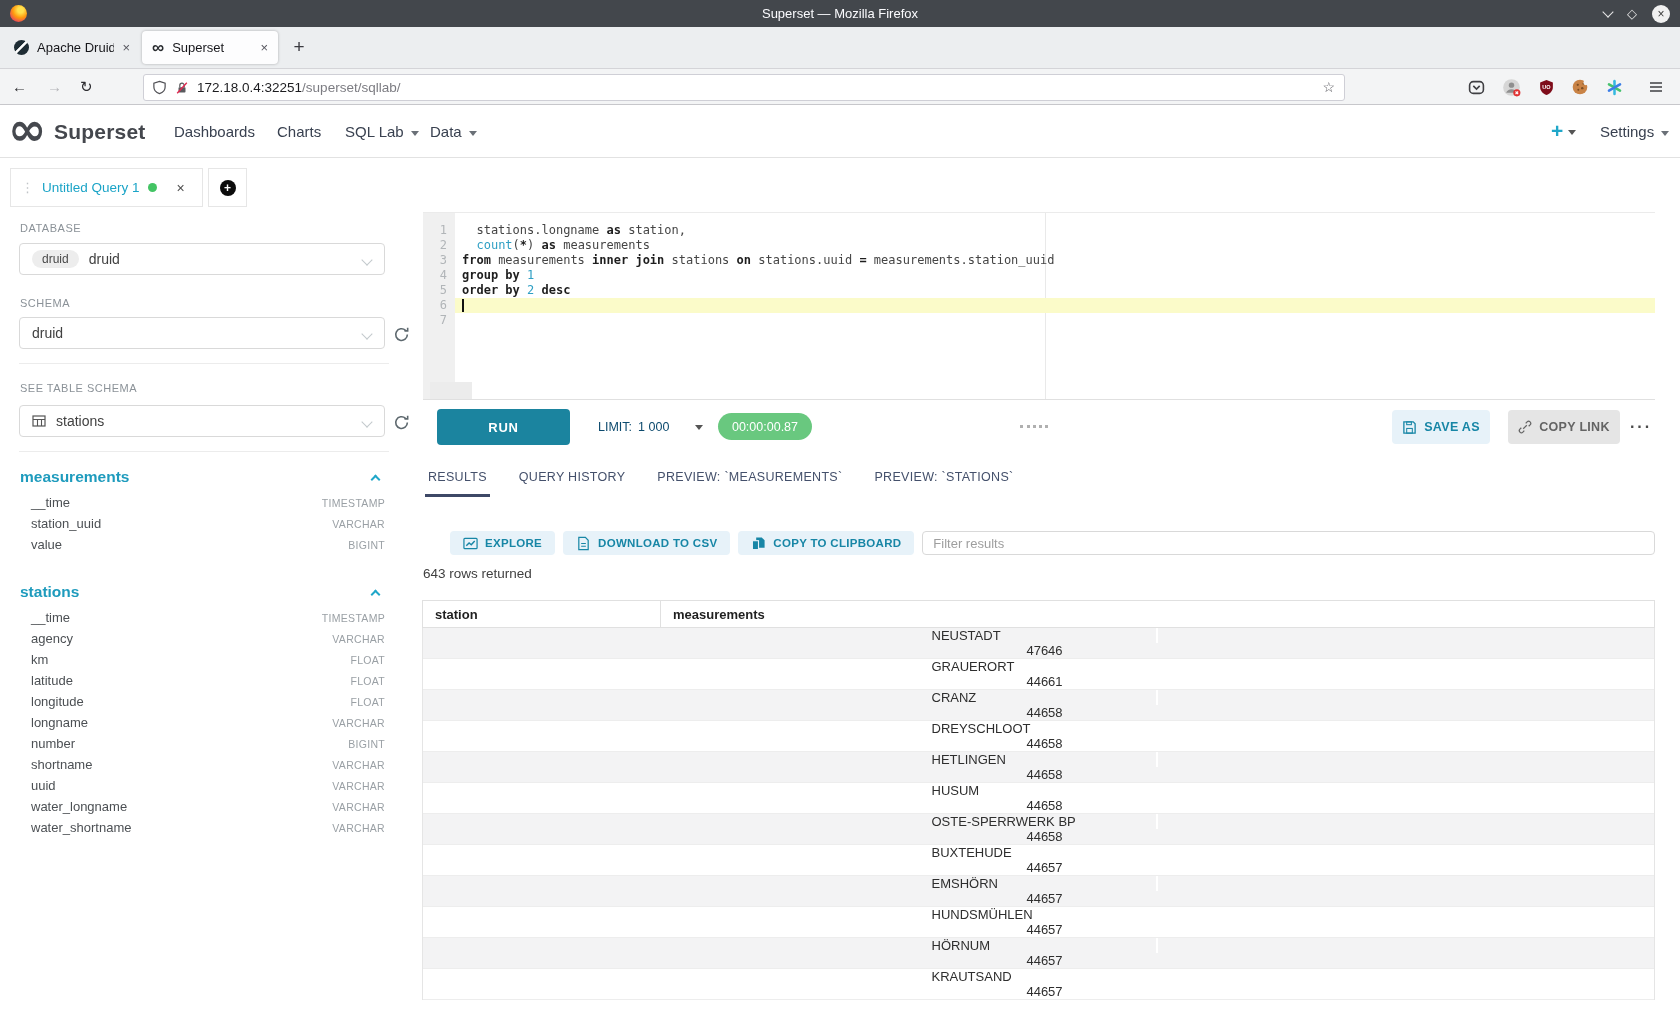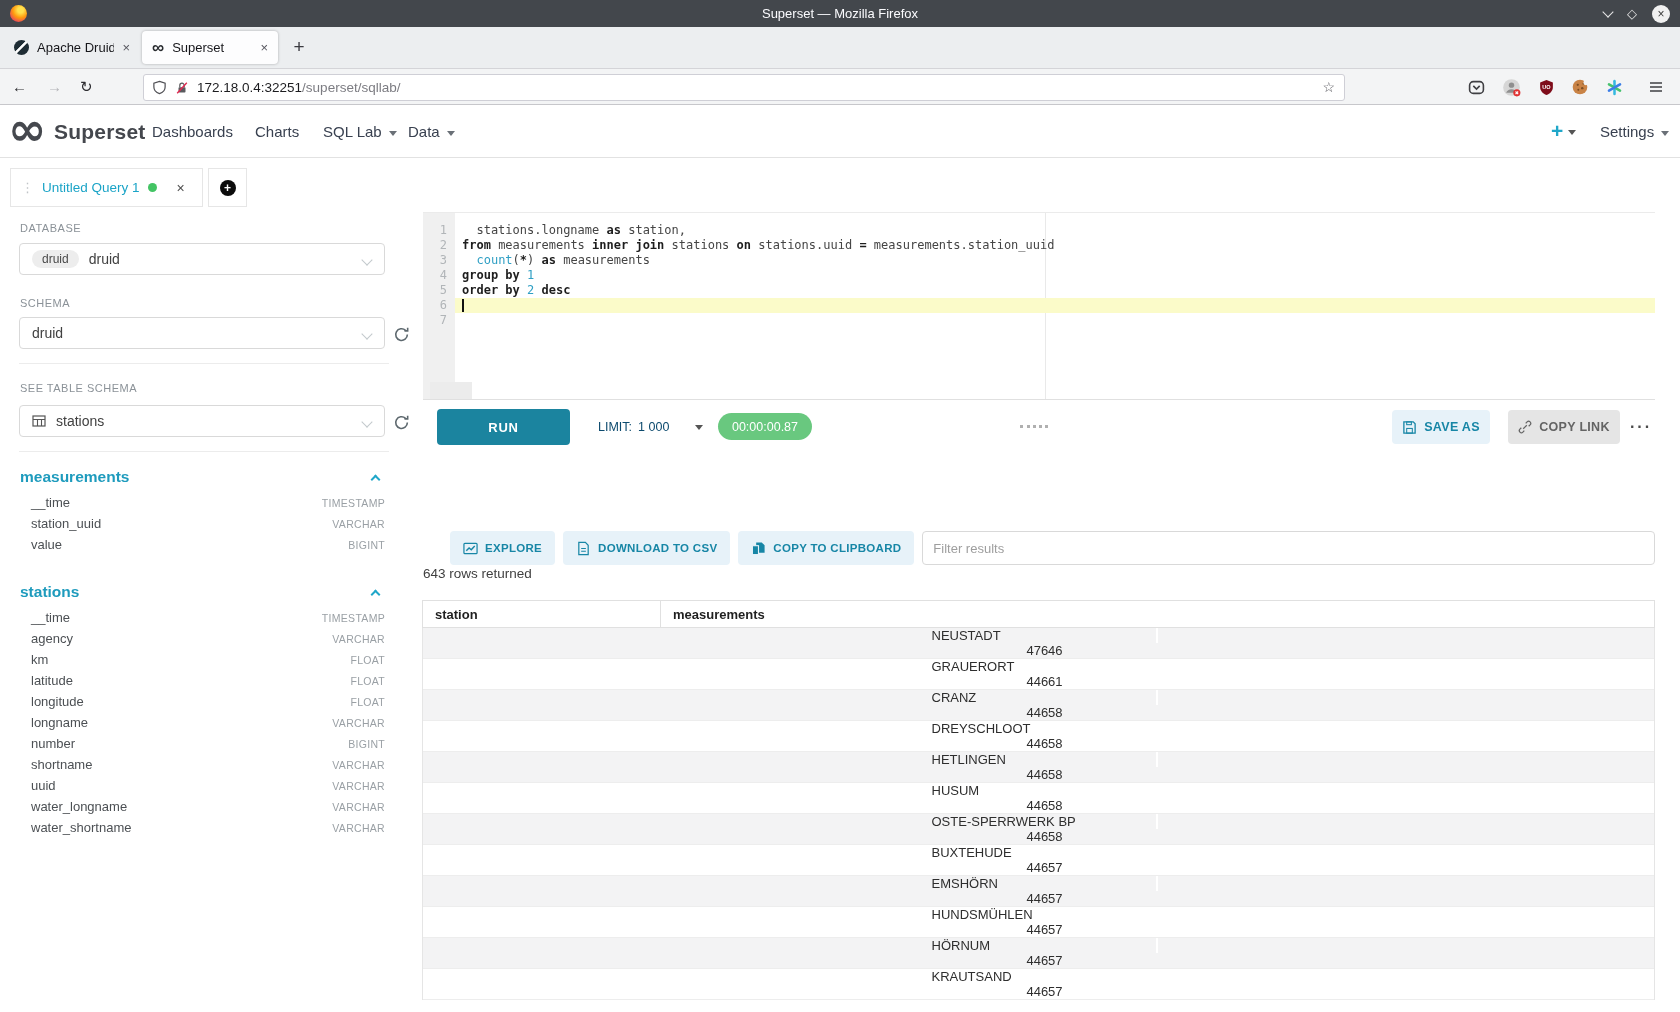--- a/index.html
+++ b/index.html
@@ -39,21 +39,21 @@
   .url-text { margin-left:8px; font-size:13.5px; white-space:nowrap; }
   .url-host { color:#1c1c1f; }
   .url-path { color:#7c7c82; }
   .uf-star { position:absolute; right:9px; top:4px; font-size:14px; color:#55555b; }
   .ext-ic { position:absolute; top:8px; width:20px; height:20px; display:flex; align-items:center; justify-content:center; }
 
   
   .appnav { position:absolute; left:0; top:105px; width:1680px; height:53px; background:#fff; border-bottom:1px solid #e2e2e2; box-shadow:0 1px 3px rgba(0,0,0,.06); }
   .logo-inf { position:absolute; left:8px; top:-2px; font-size:46px; line-height:53px; font-weight:bold; color:#45484e; font-family:"DejaVu Sans", sans-serif; }
   .brand { position:absolute; left:54px; top:0; line-height:53px; font-size:21px; font-weight:bold; color:#44474d; letter-spacing:.2px; }
-  .nav-item { position:absolute; top:0; line-height:53px; font-size:15px; color:#394150; }
+  .nav-item { position:absolute; top:0; line-height:53px; font-size:15px; color:#394150;margin-left:22px; }
   .caret { display:inline-block; width:0; height:0; border-left:4px solid transparent; border-right:4px solid transparent; border-top:5px solid #6a7077; margin-left:7px; vertical-align:middle; }
   .nav-plus { position:absolute; left:1551px; top:0; line-height:52px; font-size:21px; font-weight:bold; color:#20a7c9; }
   .nav-plus .caret { border-top-color:#555; margin-left:5px; }
   .nav-settings { position:absolute; left:1600px; top:0; line-height:53px; font-size:15px; color:#394150; }
 
   
   .content { position:absolute; left:0; top:158px; width:1680px; height:854px; background:#fff; }
 
   
   .qtab { position:absolute; left:10px; top:10px; width:193px; height:39px; background:#fff; border:1px solid #e6e6e6; display:flex; align-items:center; padding:0 10px; }
@@ -111,21 +111,21 @@
   .copylink { left:1508px; width:112px; background:#e5e5e5; color:#646464; }
   .more-dots { position:absolute; left:1630px; top:251px; height:36px; display:flex; align-items:center; color:#4a4a4a; font-size:16px; font-weight:bold; letter-spacing:2px; }
   .drag-dots { position:absolute; left:1020px; top:267px; width:28px; height:0; border-top:3px dotted #b0b0b0; }
 
   
   .res-tabs { position:absolute; left:428px; top:312px; display:flex; gap:32px; }
   .rtab { position:relative; font-size:12.5px; color:#44506b; letter-spacing:.3px; white-space:nowrap; }
   .rtab.active::after { content:""; position:absolute; left:-3px; right:-3px; bottom:-13px; height:3px; background:#3d4866; }
 
   
-  .res-actions { position:absolute; left:422px; right:25px; top:373px; height:34px; display:flex; gap:8px;padding-left:28px; }
+  .res-actions { position:absolute; left:422px; right:25px; top:373px; height:24px; display:flex; gap:8px;padding-left:28px; }
   .act-btn { display:flex; align-items:center; gap:7px; background:#e7f2f9; color:#1786a6; border-radius:4px; padding:0 13px; font-size:11.5px; font-weight:bold; letter-spacing:.3px; white-space:nowrap; }
   .act-ic { display:flex; }
   .filter-input { flex:1; border:1px solid #d9d9d9; border-radius:4px; font-size:13px; color:#333; padding:0 10px; outline:none; font-family:"Liberation Sans", sans-serif; }
   .filter-input::placeholder { color:#9e9e9e; }
 
   .rowcount { position:absolute; left:423px; top:408px; font-size:13.5px; color:#3f3f3f; }
 
   
   .rtable { position:absolute; left:422px; right:25px; top:442px; }
   .thead { height:28px; border:1px solid #e0e0e0; background:#fff; display:flex; align-items:center; }
@@ -375,22 +375,22 @@
           <div class="ed-gnum">1</div>
           <div class="ed-gnum">2</div>
           <div class="ed-gnum">3</div>
           <div class="ed-gnum">4</div>
           <div class="ed-gnum">5</div>
           <div class="ed-gnum">6</div>
           <div class="ed-gnum">7</div>
         </div>
       <div class="ed-code">
           <div class="ed-line"><span class="tk-pl">  stations.longname </span><span class="tk-kw">as</span><span class="tk-pl"> station,</span></div>
+          <div class="ed-line"><span class="tk-pl">  </span><span class="tk-fn">count</span><span class="tk-pl">(</span><span class="tk-kw">*</span><span class="tk-pl">) </span><span class="tk-kw">as</span><span class="tk-pl"> measurements</span></div>
           <div class="ed-line"><span class="tk-kw">from</span><span class="tk-pl"> measurements </span><span class="tk-kw">inner join</span><span class="tk-pl"> stations </span><span class="tk-kw">on</span><span class="tk-pl"> stations.uuid </span><span class="tk-kw">=</span><span class="tk-pl"> measurements.station_uuid</span></div>
-          <div class="ed-line"><span class="tk-pl">  </span><span class="tk-fn">count</span><span class="tk-pl">(</span><span class="tk-kw">*</span><span class="tk-pl">) </span><span class="tk-kw">as</span><span class="tk-pl"> measurements</span></div>
           <div class="ed-line"><span class="tk-kw">group by</span><span class="tk-pl"> </span><span class="tk-nm">1</span></div>
           <div class="ed-line"><span class="tk-kw">order by</span><span class="tk-pl"> </span><span class="tk-nm">2</span><span class="tk-pl"> </span><span class="tk-kw">desc</span></div>
           <div class="ed-line active"><span class="ed-cursor"></span></div>
         </div>
       <div class="scroll-corner"></div>
     </div>
 
     <div class="run-btn">RUN</div>
     <div class="limit">
       <span>LIMIT:</span>
@@ -414,20 +414,26 @@
             <path d="M6 10l4-4"></path>
             <path d="M8.8 3.8l1.6-1.6a2.4 2.4 0 0 1 3.4 3.4L12.2 7.2"></path>
             <path d="M7.2 12.2l-1.6 1.6a2.4 2.4 0 0 1-3.4-3.4L3.8 8.8"></path>
           </svg>
       </span>
       <span>COPY LINK</span>
     </div>
     <div class="more-dots">···</div>
     <div class="drag-dots"></div>
 
+    <div class="res-tabs">
+        <span class="rtab active">RESULTS</span>
+        <span class="rtab">QUERY HISTORY</span>
+        <span class="rtab">PREVIEW: `MEASUREMENTS`</span>
+        <span class="rtab">PREVIEW: `STATIONS`</span>
+      </div>
 
     <div class="res-actions">
       <div class="act-btn">
           <span class="act-ic">
             <svg width="15" height="15" viewBox="0 0 16 16">
               <rect x="1" y="2.5" width="14" height="11" rx="1" fill="none" stroke="currentColor" stroke-width="1.3"></rect>
               <path d="M3.5 10.5l3-3 2.3 1.8 3.7-4" fill="none" stroke="currentColor" stroke-width="1.5"></path>
             </svg>
           </span>
           <span>EXPLORE</span>

